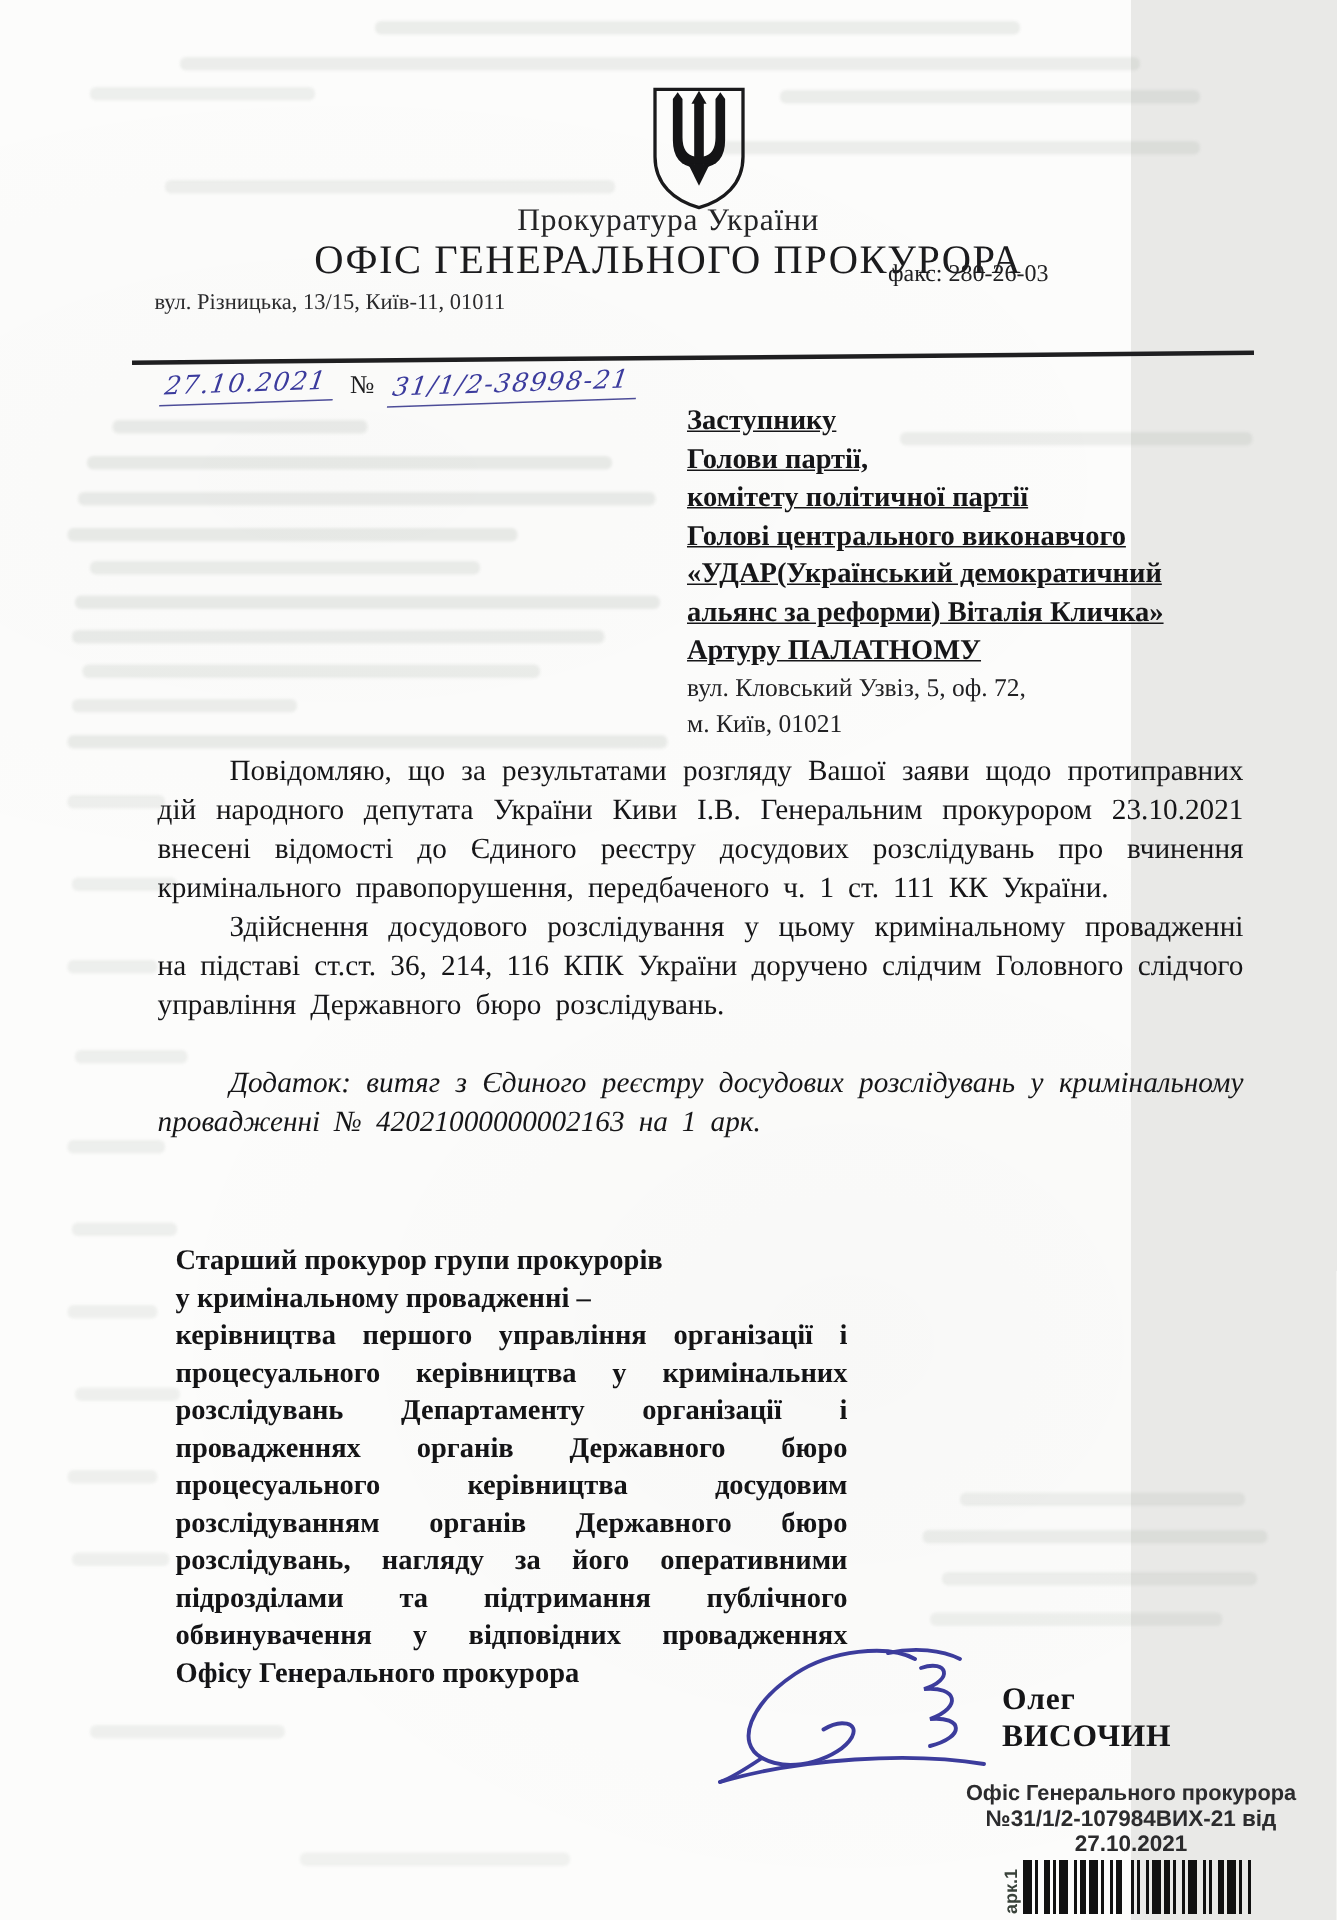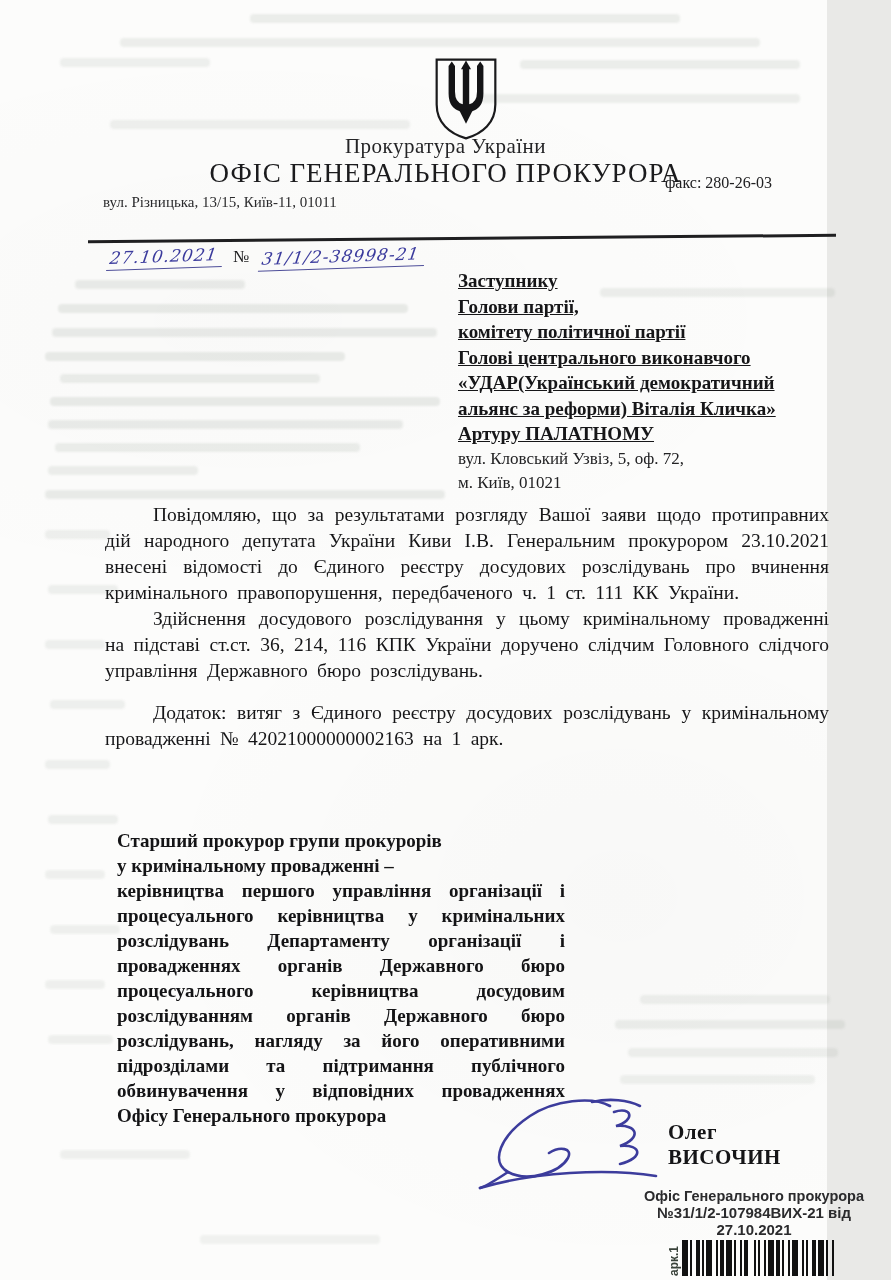--- a/index.html
+++ b/index.html
@@ -3,21 +3,21 @@
 <meta charset="utf-8">
 <style>
   html,body{margin:0;padding:0;}
   body{
     width:891px;height:1280px;
     background:#e9e9e7;
     font-family:"Liberation Serif", serif;
     overflow:hidden;
   }
   .sheet{
-    position:relative;width:827px;height:1280px;
+    position:relative;width:754px;height:1280px;
     background:
       radial-gradient(ellipse 600px 300px at 30% 25%, rgba(0,0,0,0.012), transparent),
       radial-gradient(ellipse 500px 400px at 75% 70%, rgba(0,0,0,0.015), transparent),
       #fcfcfb;
     color:#1d1d1f;
   }
   
   .emblem{position:absolute;left:433px;top:56px;width:66px;height:86px;}
   .org-small{position:absolute;left:0;top:134px;width:891px;text-align:center;
     font-size:21px;letter-spacing:.5px;color:#242426;}
@@ -35,21 +35,21 @@
   .ref .blank{border-bottom:1.6px solid rgba(46,46,135,.85);padding:0 6px 2px 2px;}
   .ref .nsign{color:#1d1d1f;padding-bottom:2px;}
   
   .recipient{position:absolute;left:458px;top:268px;width:400px;}
   .recipient .b{font-weight:bold;font-size:19px;line-height:25.5px;color:#161618;text-decoration:underline;}
   .recipient .r{font-size:17px;line-height:24px;color:#222224;}
   
   .body-text{position:absolute;left:105px;top:502px;width:724px;
     font-size:19.5px;line-height:26px;text-align:justify;word-spacing:4.5px;color:#161618;}
   .body-text p{margin:0;text-indent:48px;}
-  .body-text p.attachment{margin-top:16px;}
+  .body-text p.attachment{margin-top:26px;font-style:italic;}
   
   .sig-block{position:absolute;left:117px;top:828px;width:448px;
     font-size:19px;font-weight:bold;line-height:25px;color:#141416;}
   .sig-line{text-align:justify;text-align-last:justify;}
   .sig-line.no-stretch{text-align-last:left;}
   .sig-svg{position:absolute;left:442px;top:1096px;width:220px;height:118px;}
   .sig-name{position:absolute;left:668px;top:1120px;font-size:21px;font-weight:bold;
     color:#151517;letter-spacing:.5px;}
   
   .stamp{position:absolute;left:638px;top:1188px;width:232px;text-align:center;

